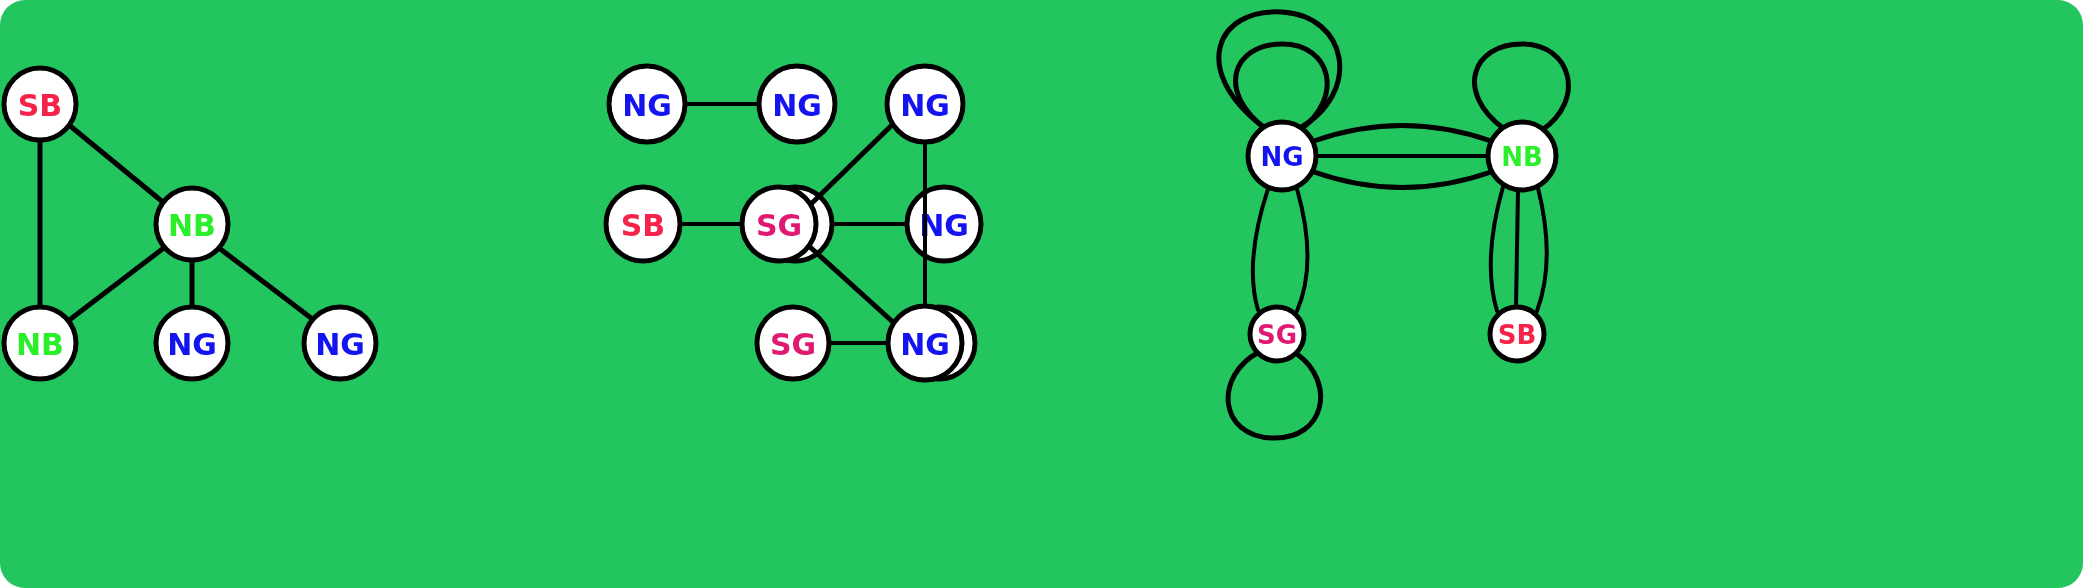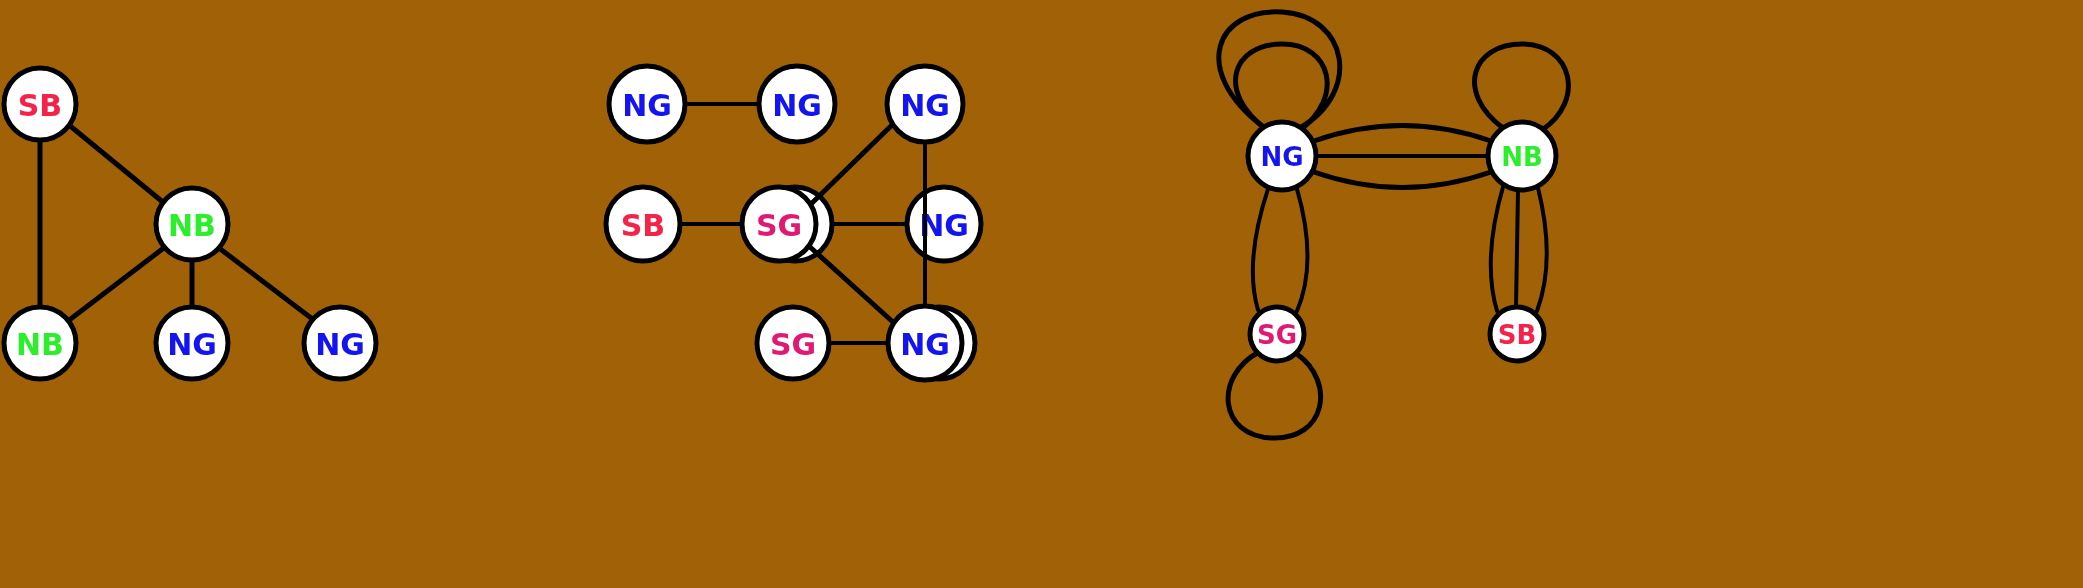--- a/index.html
+++ b/index.html
@@ -4,23 +4,24 @@
 <style>
   html, body {
     margin: 0;
     padding: 0;
     background: #ffffff;
   }
   #canvas-wrap {
     position: relative;
     width: 2083px;
     height: 588px;
-    background: #a16207;
+    background: #22c55e;
     overflow: hidden;
     font-family: "DejaVu Sans", sans-serif;
+    border-radius: 25px;
   }
   svg#graph-canvas {
     display: block;
     width: 2083px;
     height: 588px;
   }
   .edge {
     fill: none;
     stroke: #000000;
     stroke-width: 5;

